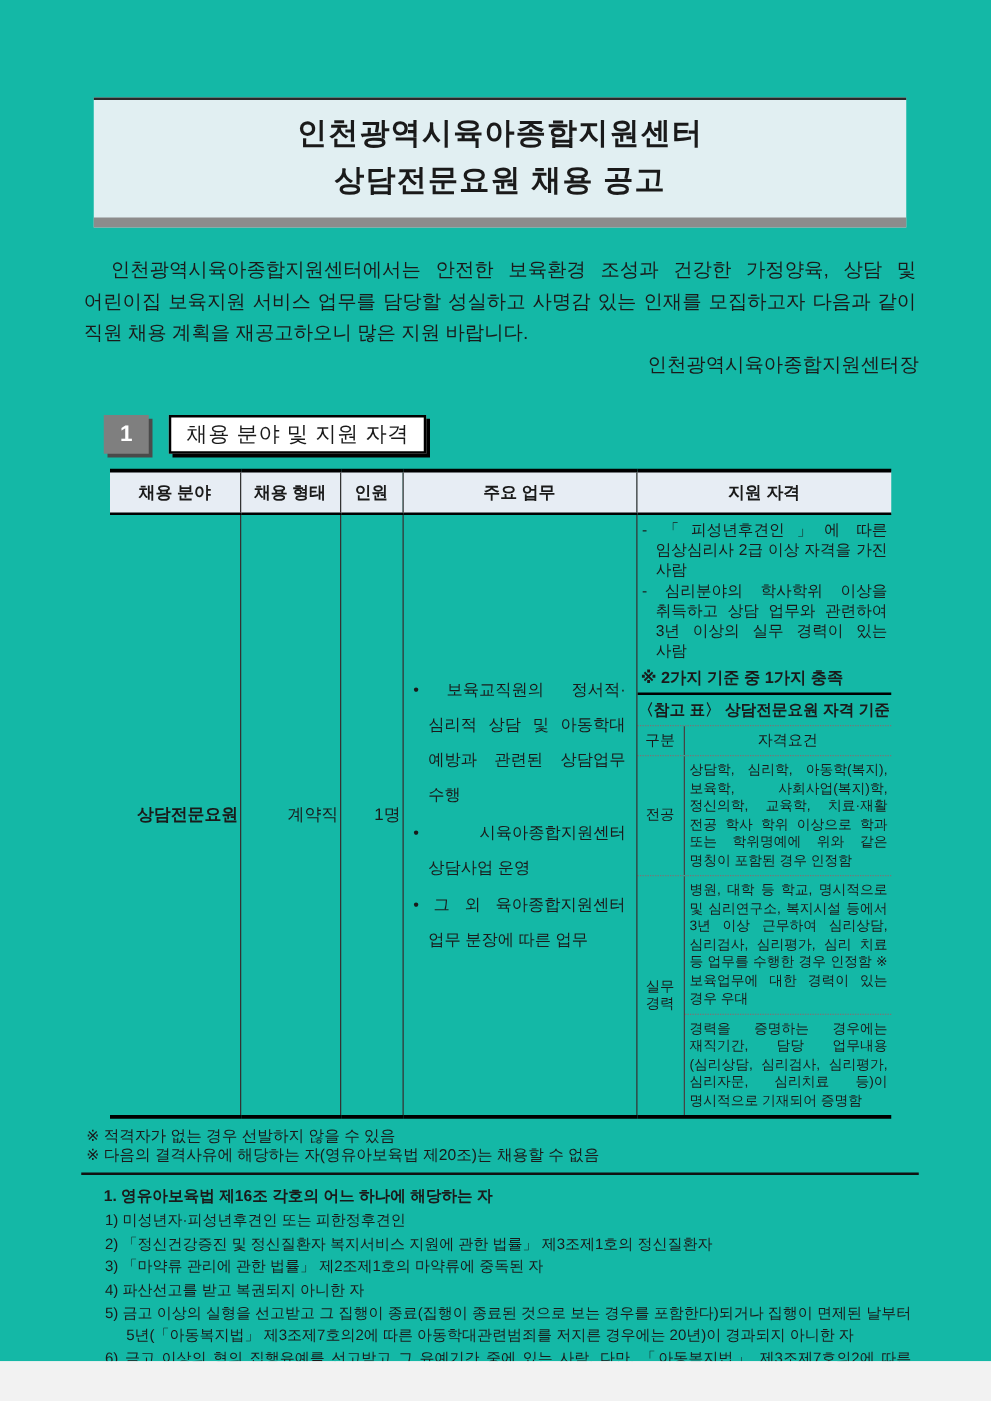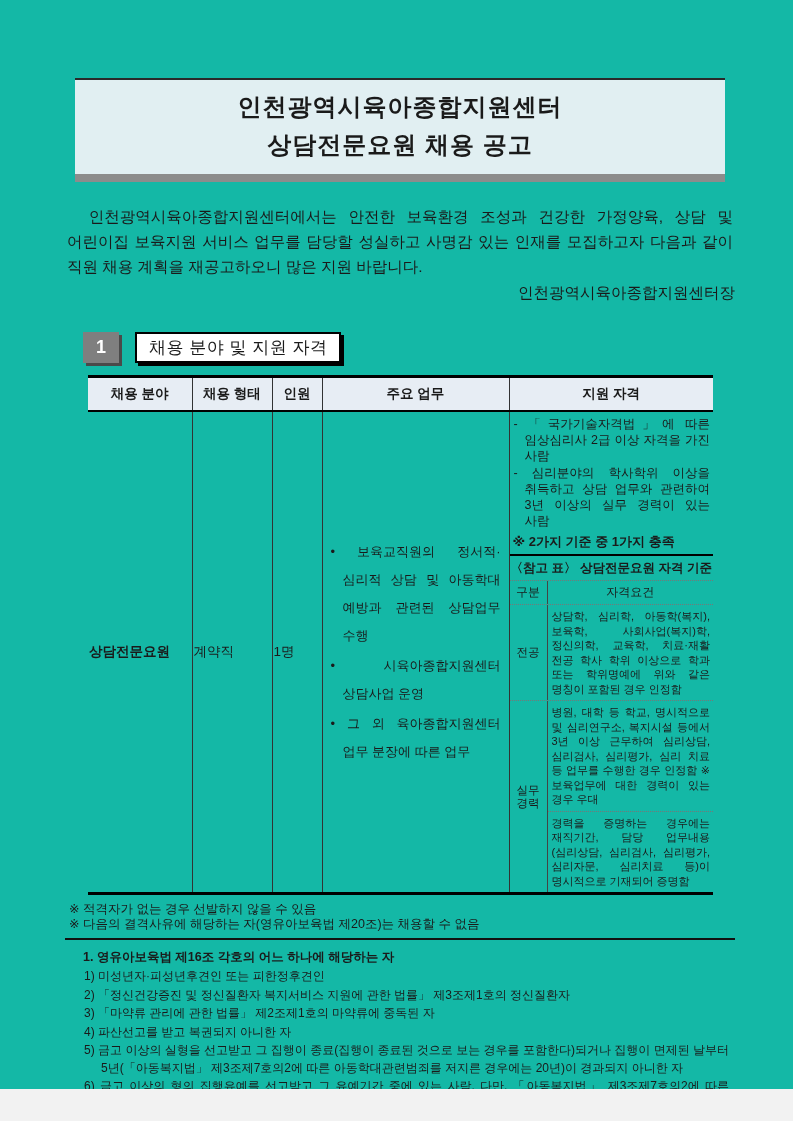--- a/index.html
+++ b/index.html
@@ -57,21 +57,21 @@
   }
   table.main th:first-child{border-left:none;}
   table.main th:last-child{border-right:none;}
   table.main td{
     border-left:1px solid #333;border-right:1px solid #333;
     border-bottom:3px solid #000;
     vertical-align:middle;
   }
   table.main td:first-child{border-left:none;}
   table.main td:last-child{border-right:none;}
-  .cell-center{text-align:left;font-size:13.5px;}
+  .cell-center{text-align:right;font-size:13.5px;}
   .cell-field{font-weight:bold;}
   
   .duties{padding:6px 8px 6px 8px;vertical-align:middle;}
   .duty{
     font-size:13px;line-height:28px;text-align:justify;word-break:keep-all;
     padding-left:12px;text-indent:-12px;margin:2px 0;
   }
   .duty::before{content:"• ";}
   
   td.qualcol{vertical-align:top;padding:0;}
@@ -159,21 +159,21 @@
         <td class="cell-center cell-field">상담전문요원</td>
         <td class="cell-center">계약직</td>
         <td class="cell-center">1명</td>
         <td class="duties">
           <div class="duty">보육교직원의 정서적·심리적 상담 및 아동학대 예방과 관련된 상담업무 수행</div>
           <div class="duty">시육아종합지원센터 상담사업 운영</div>
           <div class="duty">그 외 육아종합지원센터 업무 분장에 따른 업무</div>
         </td>
         <td class="qualcol">
           <div class="qual-top">
-            <div class="qual-item">「국가기술자격법」에 따른 임상심리사 2급 이상 자격을 가진 사람</div>
+            <div class="qual-item">「피성년후견인」에 따른 임상심리사 2급 이상 자격을 가진 사람</div>
             <div class="qual-item">심리분야의 학사학위 이상을 취득하고 상담 업무와 관련하여 3년 이상의 실무 경력이 있는 사람</div>
           </div>
           <div class="qual-note">※ 2가지 기준 중 1가지 충족</div>
 
           <div class="ref">
             <div class="ref-title">〈참고 표〉 상담전문요원 자격 기준</div>
             <div class="ref-grid">
               <div class="ref-label hdr">구분</div>
               <div class="ref-body ref-hdr-text">자격요건</div>
             </div>

